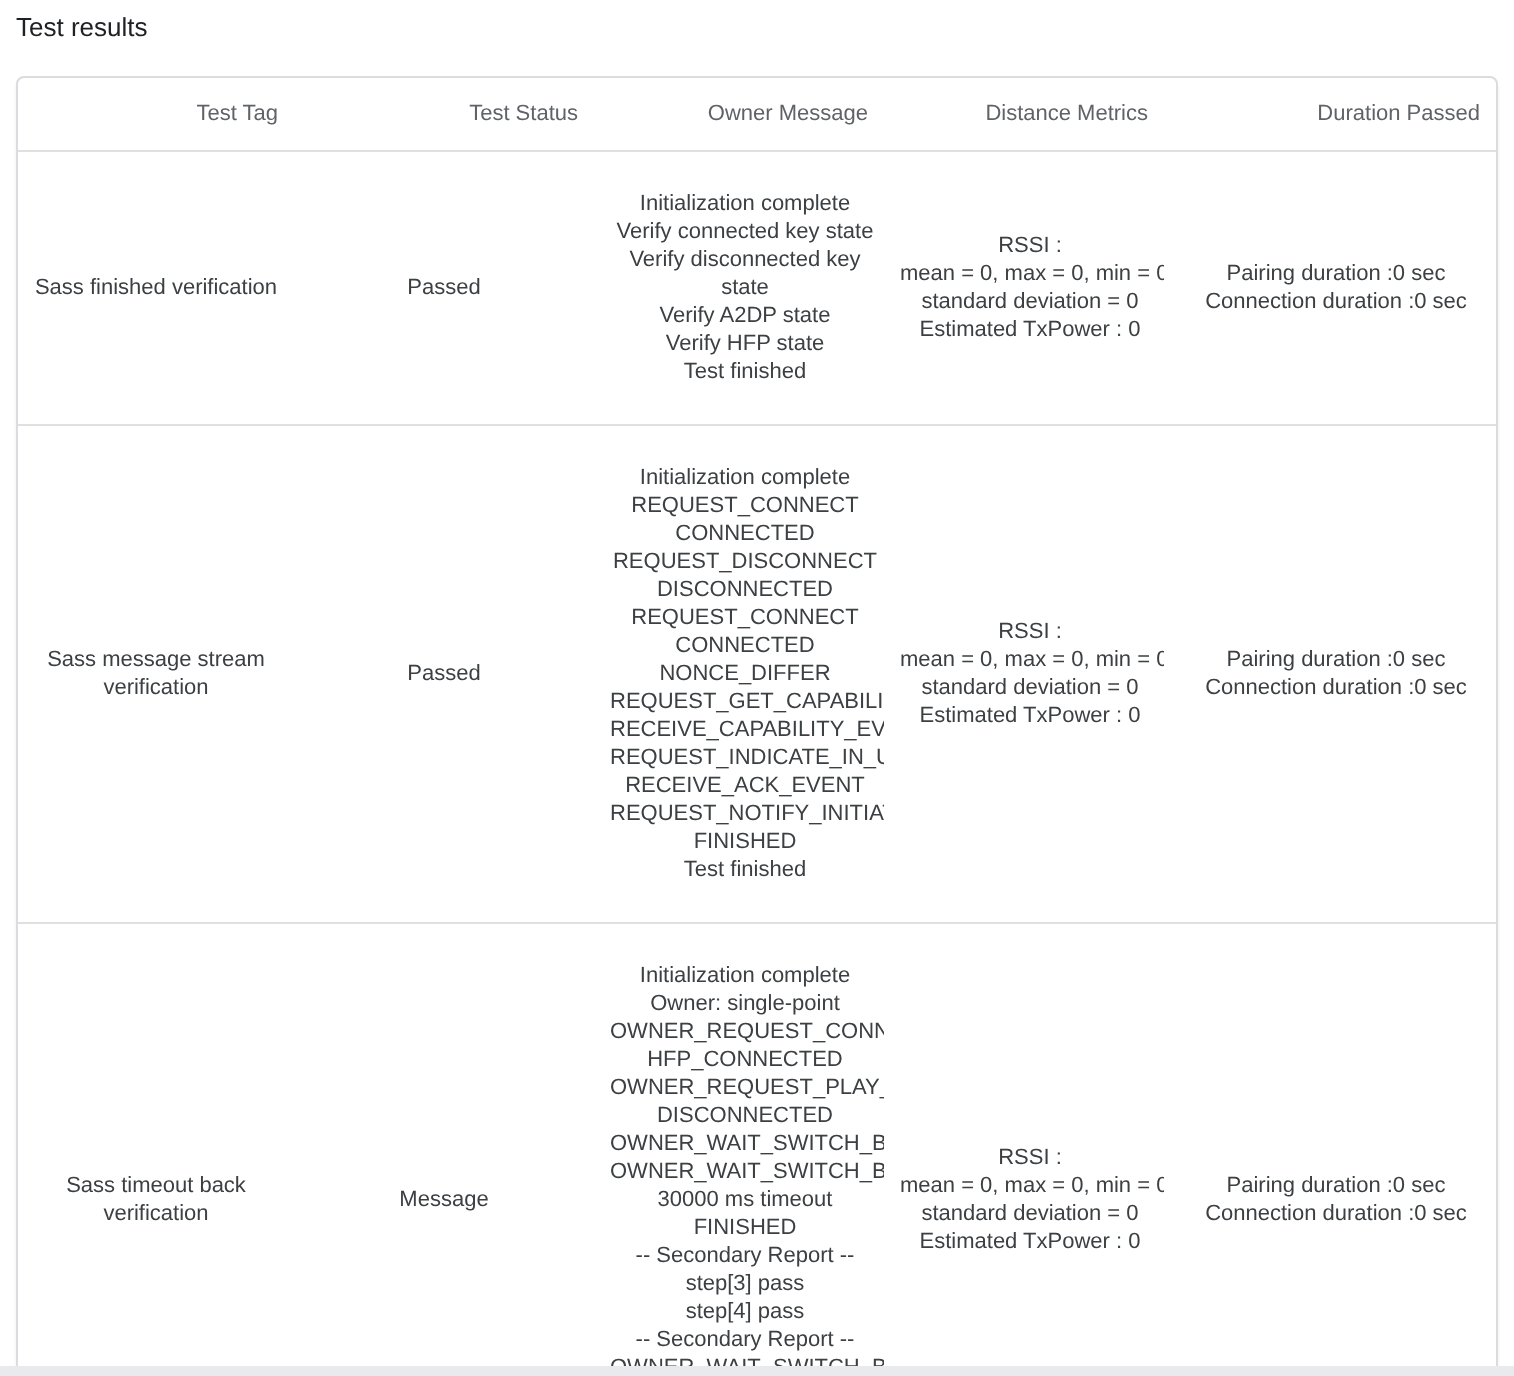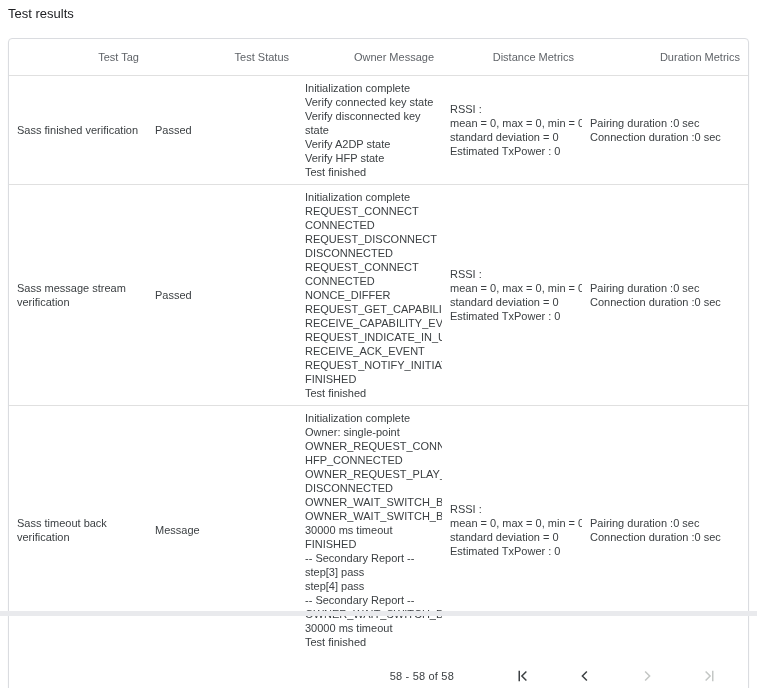--- a/index.html
+++ b/index.html
@@ -3,21 +3,21 @@
 <meta charset="utf-8">
 <style>
   * { margin: 0; padding: 0; box-sizing: border-box; }
   html, body {
     width: 757px; height: 688px;
     background: #ffffff;
     font-family: "Liberation Sans", sans-serif;
     color: #3c4043;
     overflow: hidden;
   }
-  .page { position: relative; width: 757px; height: 616px; }
+  .page { position: relative; width: 757px; height: 688px; }
   .page-title {
     position: absolute; left: 8px; top: 6px;
     font-size: 13px; font-weight: 500; color: #202124;
   }
   .card {
     position: absolute; left: 8px; right: 8px; top: 38px;
     background: #fff;
     border: 1px solid #dadce0;
     border-radius: 4px;
     box-shadow: 0 2px 2px rgba(0,0,0,0.06);
@@ -38,25 +38,26 @@
     text-align: right;
     font-size: 11px;
     font-weight: 400;
     color: #5f6368;
     vertical-align: middle;
     white-space: nowrap;
     overflow: hidden;
   }
   tbody tr { border-top: 1px solid #e0e0e0; }
   td {
-    padding: 5px 8px;
+    padding: 19px 8px;
     font-size: 11px;
     line-height: 14px;
     vertical-align: middle;
     color: #3c4043;
+    text-align: center;
   }
   td.msg {
     padding-right: 2px;
     white-space: pre-line;
     overflow: hidden;
   }
   td.metrics {
     padding-right: 2px;
     white-space: pre;
     overflow: hidden;
@@ -99,21 +100,21 @@
           <col class="c3">
           <col class="c4">
           <col class="c5">
       </colgroup>
       <thead>
         <tr>
           <th>Test Tag</th>
           <th>Test Status</th>
           <th>Owner Message</th>
           <th>Distance Metrics</th>
-          <th>Duration Metrics</th>
+          <th>Duration Passed</th>
         </tr>
       </thead>
       <tbody>
         <tr>
           <td class="tag">Sass finished verification</td>
           <td class="status">Passed</td>
           <td class="msg">Initialization complete
 Verify connected key state
 Verify disconnected key state
 Verify A2DP state

